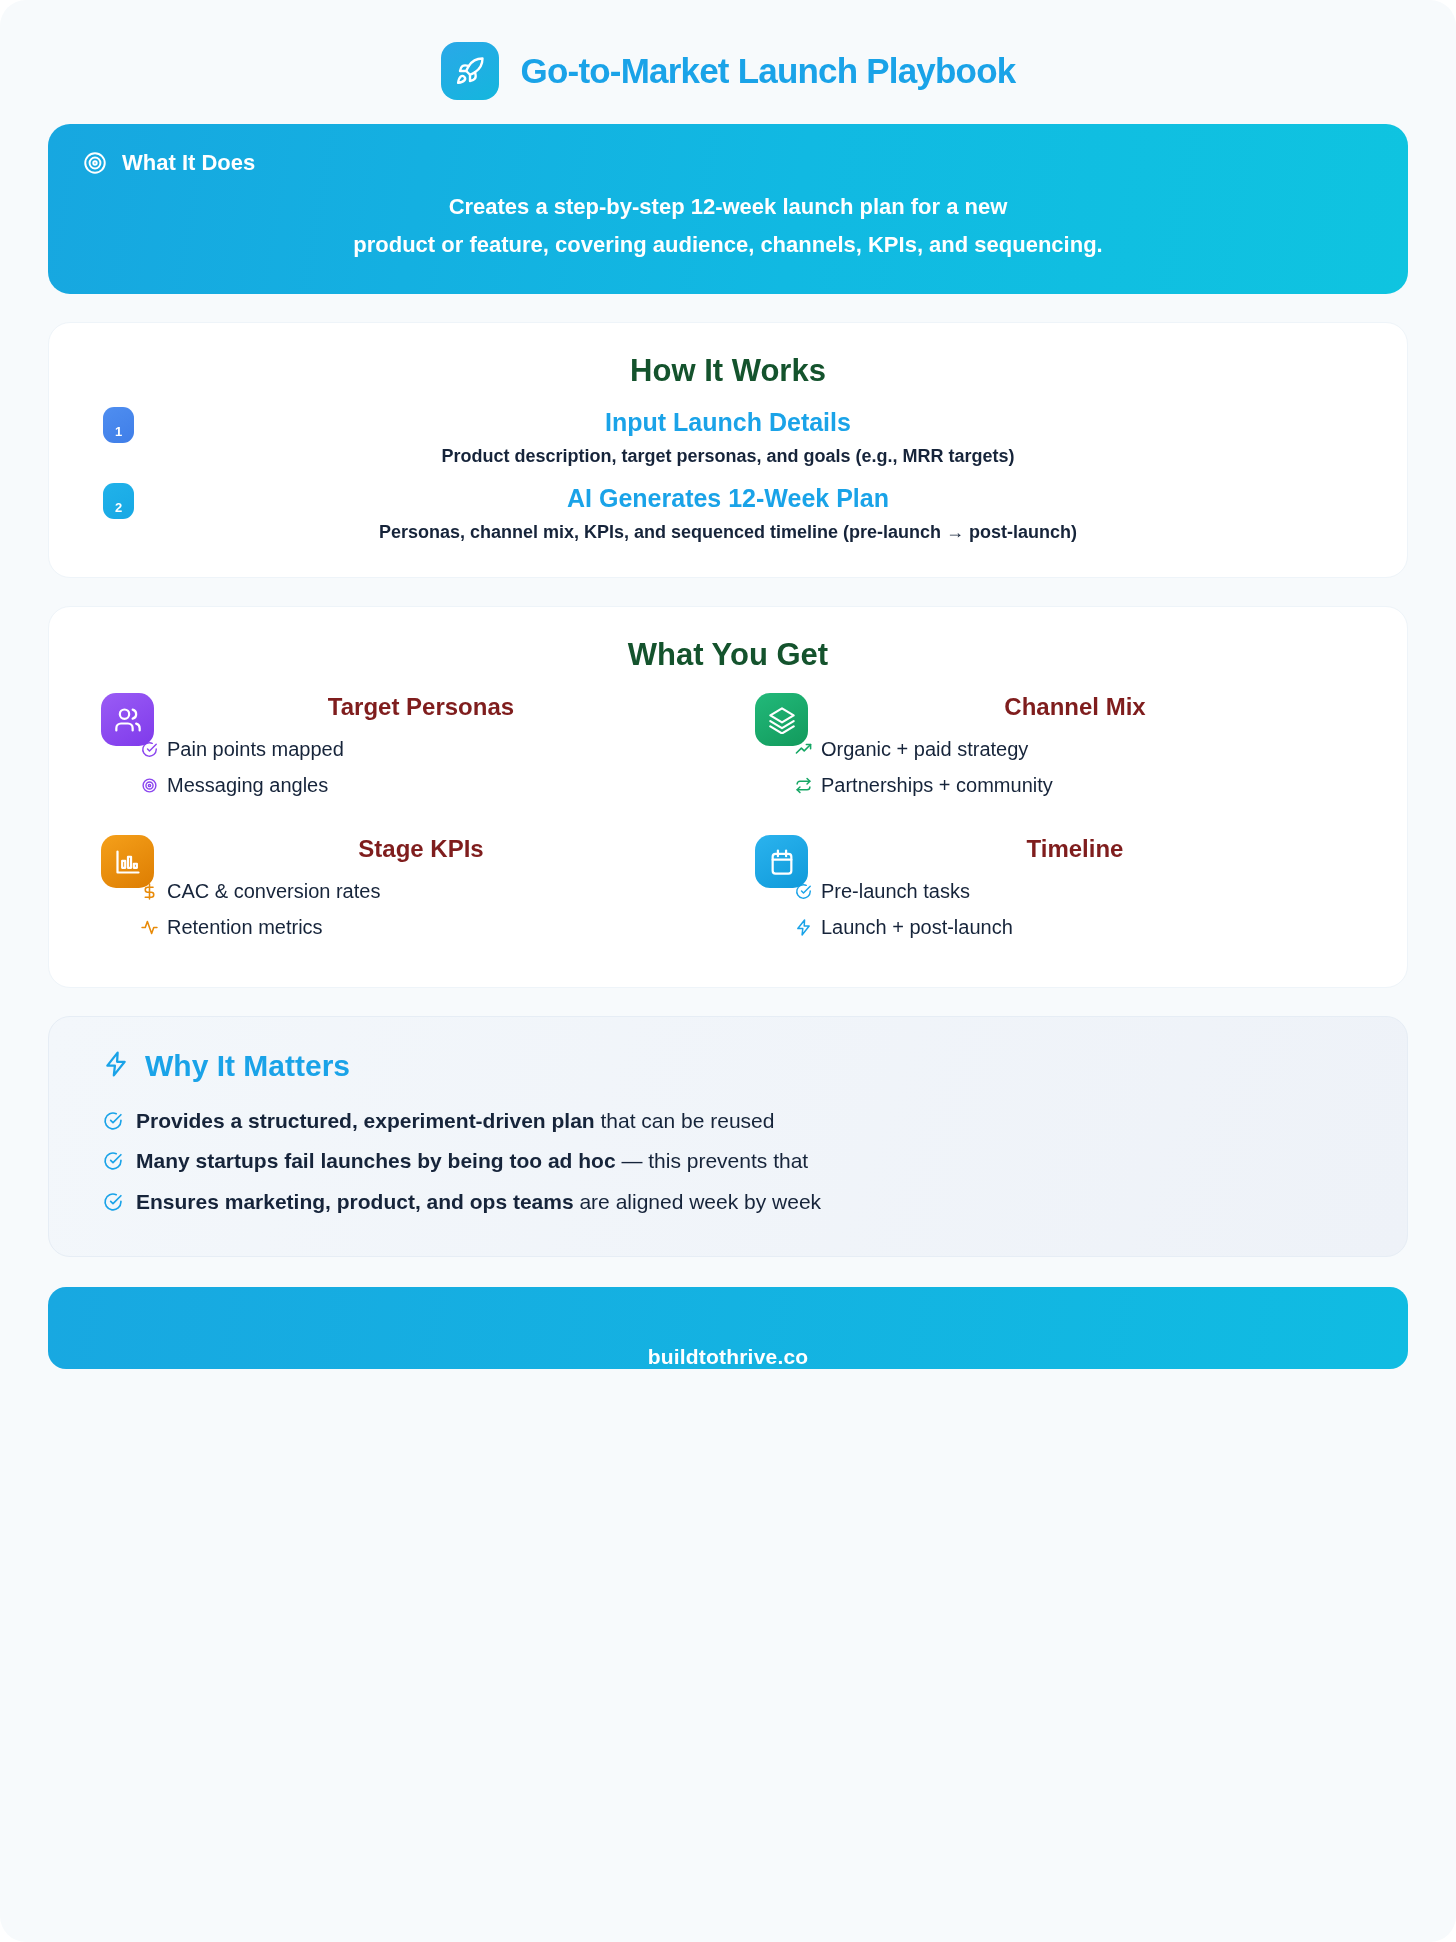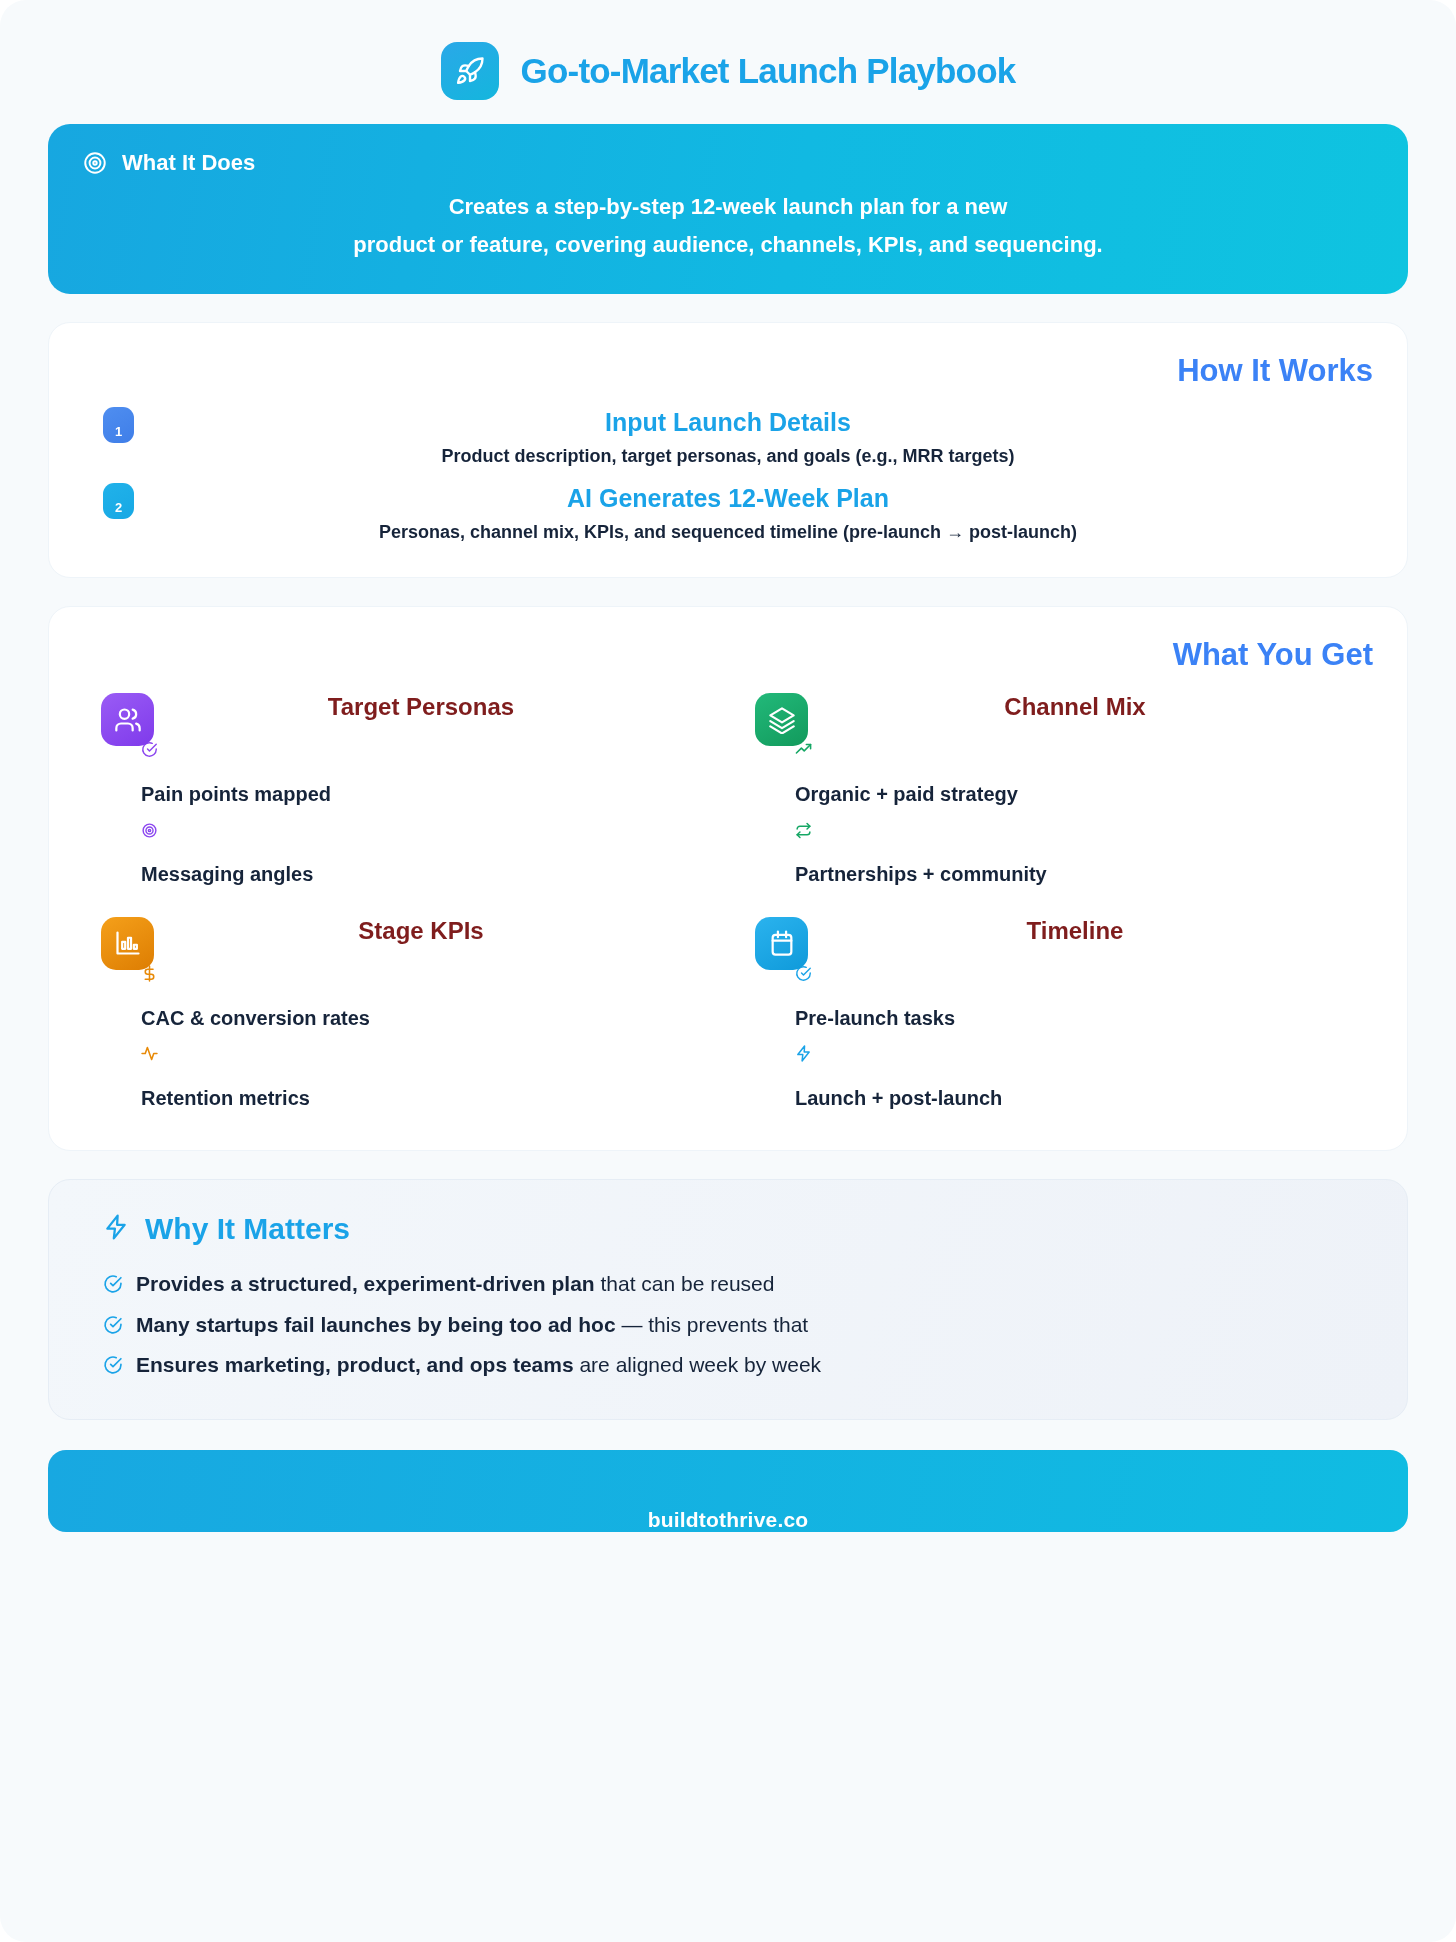--- a/index.html
+++ b/index.html
@@ -79,24 +79,24 @@
 
   
   .section {
     margin: 28px 48px 0 48px;
     border-radius: 22px;
     background: #ffffff;
     border: 1px solid #eef4f9;
     padding: 30px 34px 34px 34px;
   }
   .section-title {
-    text-align: right;
+    text-align: center;
     font-size: 31px;
     font-weight: 800;
-    color: #3b82f6;
+    color: #14532d;
     margin-bottom: 18px;
   }
 
   .step {
     position: relative;
     margin-top: 6px;
   }
   .step + .step { margin-top: 16px; }
   .step-badge {
     position: absolute;
@@ -162,24 +162,23 @@
     color: #7f1d1d;
     padding-left: 40px;
     line-height: 1.3;
   }
   .feat-list { margin-top: 10px; padding-left: 58px; }
   .feat-item {
     display: flex;
     align-items: baseline;
     gap: 9px;
     font-size: 20px;
-    font-weight: 700;
+    font-weight: 400;
     color: #16243a;
     line-height: 1.78;
-    flex-direction: column;
   }
   .feat-item .bi { width: 17px; flex: none; display: inline-block; }
   .feat-item .bi svg { width: 17px; height: 17px; vertical-align: -2px; }
 
   
   .why {
     margin: 28px 48px 0 48px;
     border-radius: 22px;
     background: linear-gradient(110deg, #f3f7fb 0%, #eef2f8 100%);
     border: 1px solid #e6edf5;

